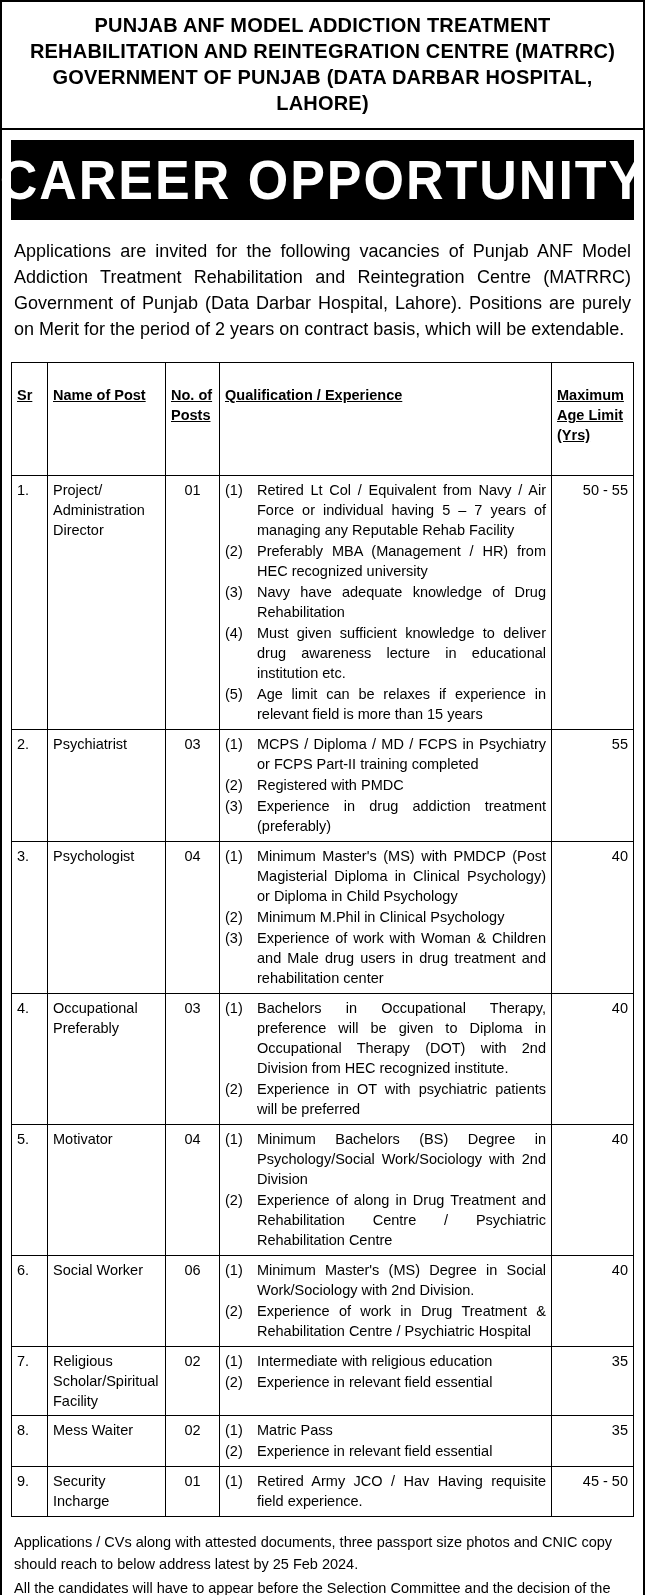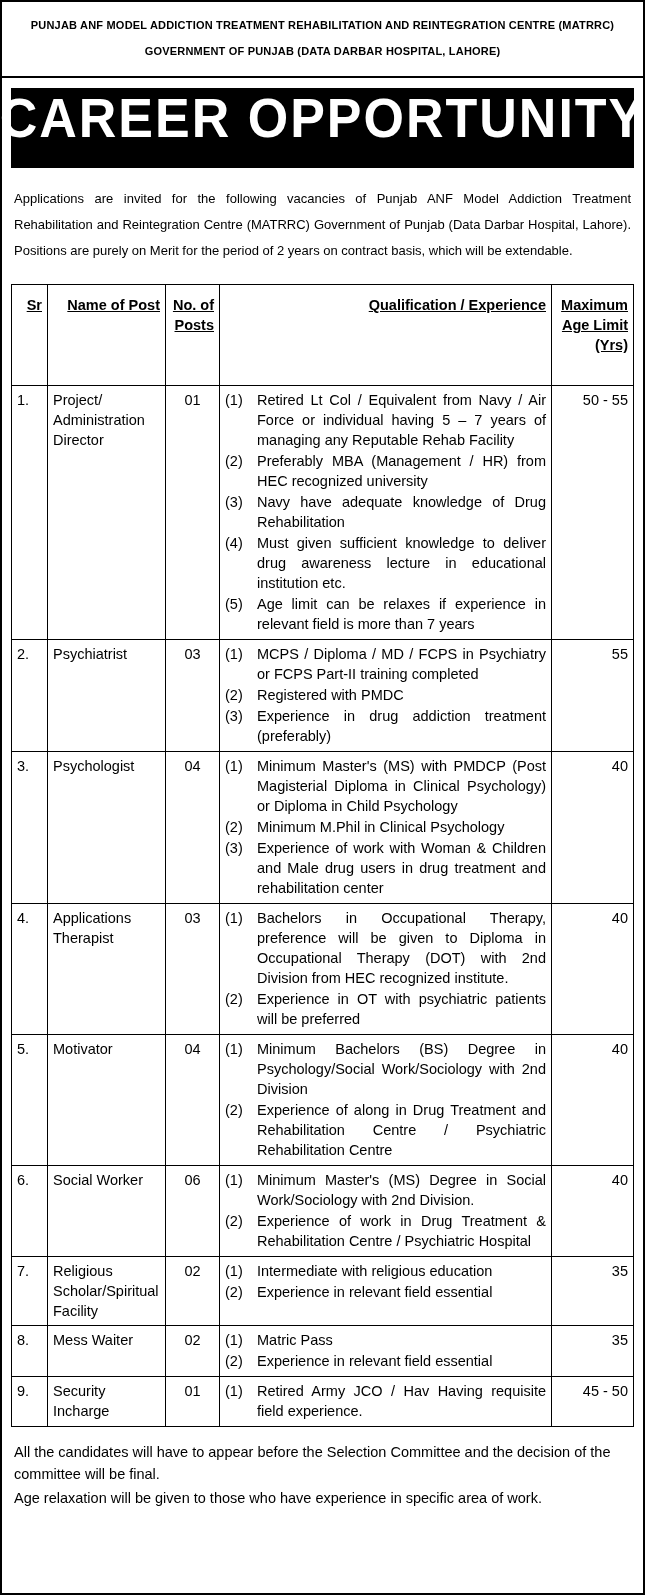--- a/index.html
+++ b/index.html
@@ -15,70 +15,71 @@
     display: flex;
     flex-direction: column;
   }
 
   
   .header {
     padding: 10px 14px 12px 14px;
     border-bottom: 2px solid #000;
   }
   .header-title {
-    font-size: 11px;
+    font-size: 20px;
     font-weight: bold;
     text-align: center;
     line-height: 26px;
     letter-spacing: 0.2px;
   }
 
   
   .banner {
     margin: 10px 9px 0 9px;
     background: #000;
     height: 80px;
     display: flex;
+    align-items: center;
     justify-content: center;
   }
   .banner-text {
     color: #fff;
     font-size: 52px;
     font-weight: bold;
     letter-spacing: 2px;
     white-space: nowrap;
     transform: scaleY(1.08);
   }
 
   
   .intro {
     margin: 18px 12px 14px 12px;
-    font-size: 13px;
+    font-size: 18px;
     line-height: 26px;
     text-align: justify;
   }
 
   
   table.vacancies {
     border-collapse: collapse;
     margin: 6px 9px 0 9px;
     width: calc(100% - 18px);
     font-size: 14.5px;
     line-height: 20px;
   }
   table.vacancies th, table.vacancies td {
     border: 1.5px solid #000;
     vertical-align: top;
     padding: 4px 5px;
   }
   table.vacancies th {
     font-weight: bold;
-    text-align: right;
+    text-align: left;
     text-decoration: underline;
-    padding-top: 10px;
+    padding-top: 22px;
     padding-bottom: 30px;
   }
   th.c-sr  { width: 36px; }
   th.c-post{ width: 118px; }
   th.c-num { width: 54px; }
   th.c-qual{ width: 332px; }
   th.c-age { width: 82px; }
 
   td.c-sr   { text-align: left; padding-left: 8px; }
   td.c-post { text-align: left; padding-left: 7px; padding-right: 4px; }
@@ -141,21 +142,21 @@
             <div class="qual-item">
               <span class="qual-num">(3)</span>
               <span class="qual-text">Navy have adequate knowledge of Drug Rehabilitation</span>
             </div>
             <div class="qual-item">
               <span class="qual-num">(4)</span>
               <span class="qual-text">Must given sufficient knowledge to deliver drug awareness lecture in educational institution etc.</span>
             </div>
             <div class="qual-item">
               <span class="qual-num">(5)</span>
-              <span class="qual-text">Age limit can be relaxes if experience in relevant field is more than 7 years</span>
+              <span class="qual-text">Age limit can be relaxes if experience in relevant field is more than 15 years</span>
             </div>
           </td>
           <td class="c-age">50 - 55</td>
         </tr>
         <tr>
           <td class="c-sr">2.</td>
           <td class="c-post">Psychiatrist</td>
           <td class="c-num">03</td>
           <td class="c-qual">
             <div class="qual-item">
@@ -188,21 +189,21 @@
             </div>
             <div class="qual-item">
               <span class="qual-num">(3)</span>
               <span class="qual-text">Experience of work with Woman &amp; Children and Male drug users in drug treatment and rehabilitation center</span>
             </div>
           </td>
           <td class="c-age">40</td>
         </tr>
         <tr>
           <td class="c-sr">4.</td>
-          <td class="c-post">Applications Therapist</td>
+          <td class="c-post">Occupational Preferably</td>
           <td class="c-num">03</td>
           <td class="c-qual">
             <div class="qual-item">
               <span class="qual-num">(1)</span>
               <span class="qual-text">Bachelors in Occupational Therapy, preference will be given to Diploma in Occupational Therapy (DOT) with 2nd Division from HEC recognized institute.</span>
             </div>
             <div class="qual-item">
               <span class="qual-num">(2)</span>
               <span class="qual-text">Experience in OT with psychiatric patients will be preferred</span>
             </div>
@@ -282,17 +283,18 @@
               <span class="qual-num">(1)</span>
               <span class="qual-text">Retired Army JCO / Hav Having requisite field experience.</span>
             </div>
           </td>
           <td class="c-age">45 - 50</td>
         </tr>
       </tbody>
   </table>
 
   <div class="notes">
+    <div class="note">Applications / CVs along with attested documents, three passport size photos and CNIC copy should reach to below address latest by 25 Feb 2024.</div>
     <div class="note">All the candidates will have to appear before the Selection Committee and the decision of the committee will be final.</div>
     <div class="note">Age relaxation will be given to those who have experience in specific area of work.</div>
   </div>
 
 </div>
 
 </body></html>

